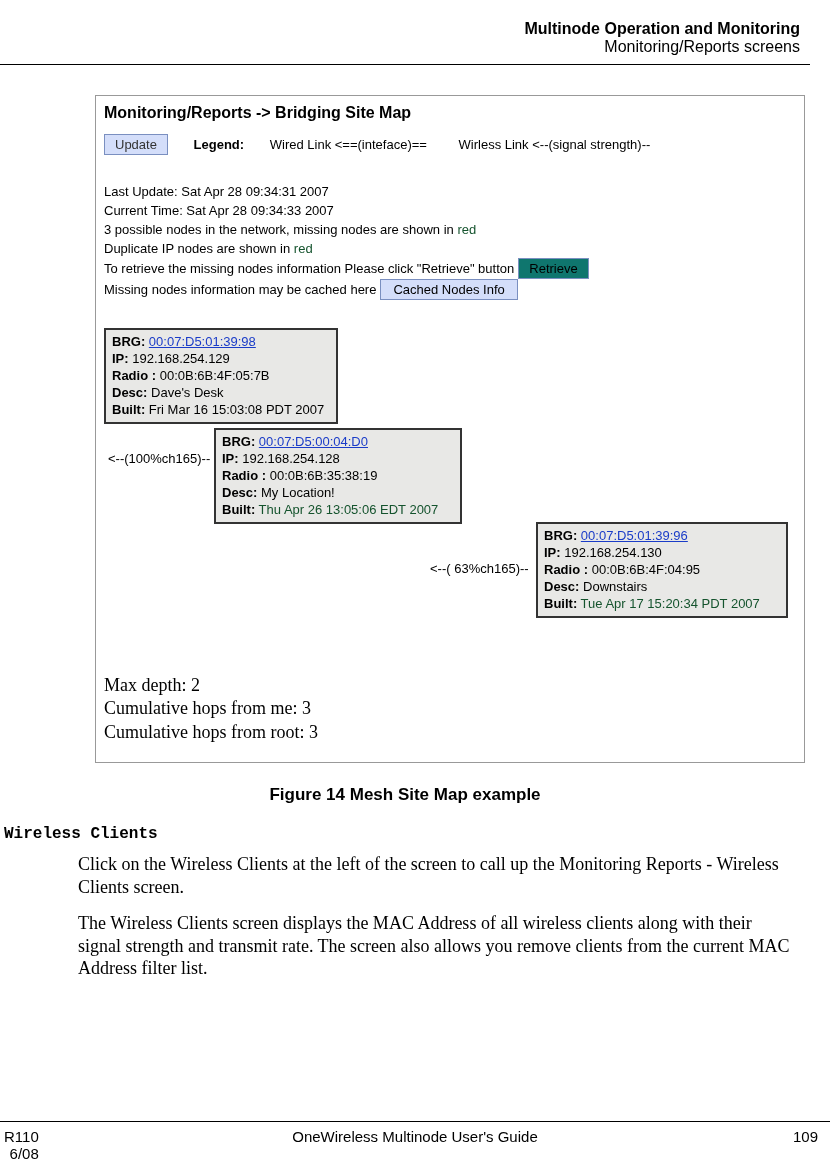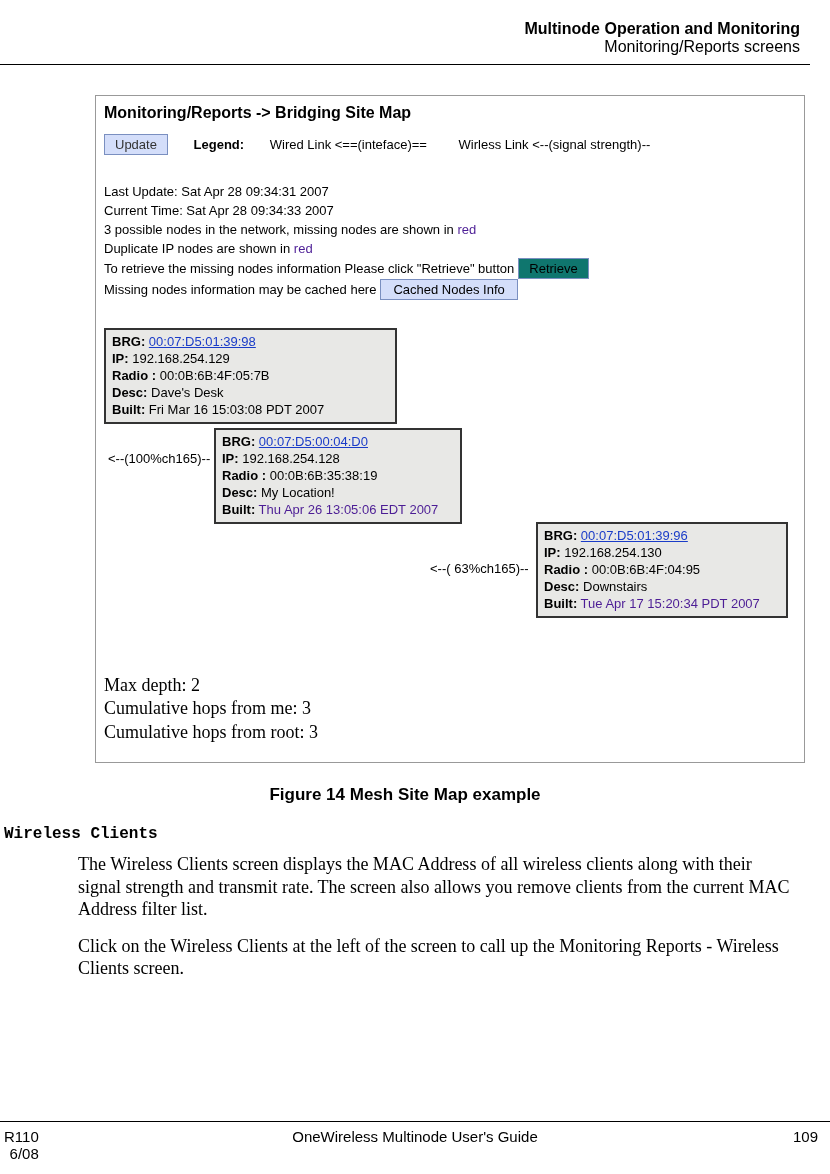--- a/index.html
+++ b/index.html
@@ -56,21 +56,21 @@
       margin-right: 22px;
       color: #333;
     }
     .legend-lbl { font-weight: bold; margin-right: 22px; }
     .legend1 { margin-right: 28px; }
     .info-block {
       padding: 28px 0 0 8px;
       font-size: 13px;
       line-height: 1.45;
     }
-    .red { color: #4c1d95; }
+    .red { color: #14532d; }
     .retrieve-btn {
       background: #0f766e;
       border: 1px solid #7a8fc0;
       padding: 2px 10px;
       font-size: 13px;
       margin-left: 4px;
     }
     .cached-btn {
       background: #d4defa;
       border: 1px solid #7a8fc0;
@@ -163,21 +163,21 @@
 
     <div class="info-block">
       <div>Last Update: Sat Apr 28 09:34:31 2007</div>
       <div>Current Time: Sat Apr 28 09:34:33 2007</div>
       <div><span>3 possible nodes in the network, missing nodes are shown in </span><span class="red">red</span></div>
       <div><span>Duplicate IP nodes are shown in </span><span class="red">red</span></div>
       <div><span>To retrieve the missing nodes information Please click "Retrieve" button</span><button class="retrieve-btn">Retrieve</button></div>
       <div><span>Missing nodes information may be cached here</span><button class="cached-btn">Cached Nodes Info</button></div>
     </div>
 
-    <div class="node-box" style="left:8px; top:232px; width:293px;">
+    <div class="node-box" style="left:8px; top:232px; width:234px;">
       <div><b>BRG:</b> <span class="mac-link">00:07:D5:01:39:98</span></div>
       <div><b>IP:</b><span> 192.168.254.129</span></div>
       <div><b>Radio :</b><span> 00:0B:6B:4F:05:7B</span></div>
       <div><b>Desc:</b><span> Dave's Desk</span></div>
       <div><b>Built:</b><span>  Fri Mar 16 15:03:08 PDT 2007</span></div>
     </div>
 
     <div class="signal-label" style="left:12px; top:355px;">&lt;--(100%ch165)--</div>
 
     <div class="node-box" style="left:118px; top:332px; width:248px;">
@@ -202,22 +202,22 @@
       <div>Max depth: 2</div>
       <div>Cumulative hops from me: 3</div>
       <div>Cumulative hops from root: 3</div>
     </div>
   </div>
 
   <div class="figure-caption">Figure 14  Mesh Site Map example</div>
 
   <div class="section-heading">Wireless Clients</div>
 
+  <p class="body-text">Click on the Wireless Clients at the left of the screen to call up the Monitoring Reports - Wireless Clients screen.</p>
   <p class="body-text">The Wireless Clients screen displays the MAC Address of all wireless clients along with their signal strength and transmit rate.  The screen also allows you remove clients from the current MAC Address filter list.</p>
-  <p class="body-text">Click on the Wireless Clients at the left of the screen to call up the Monitoring Reports - Wireless Clients screen.</p>
 </div>
 
 <div class="footer">
   <div class="footer-center">OneWireless Multinode User's Guide</div>
   <div class="footer-inner">
     <div class="footer-left">
       <div>R110</div>
       <div>6/08</div>
     </div>
     <div class="footer-right">109</div>

